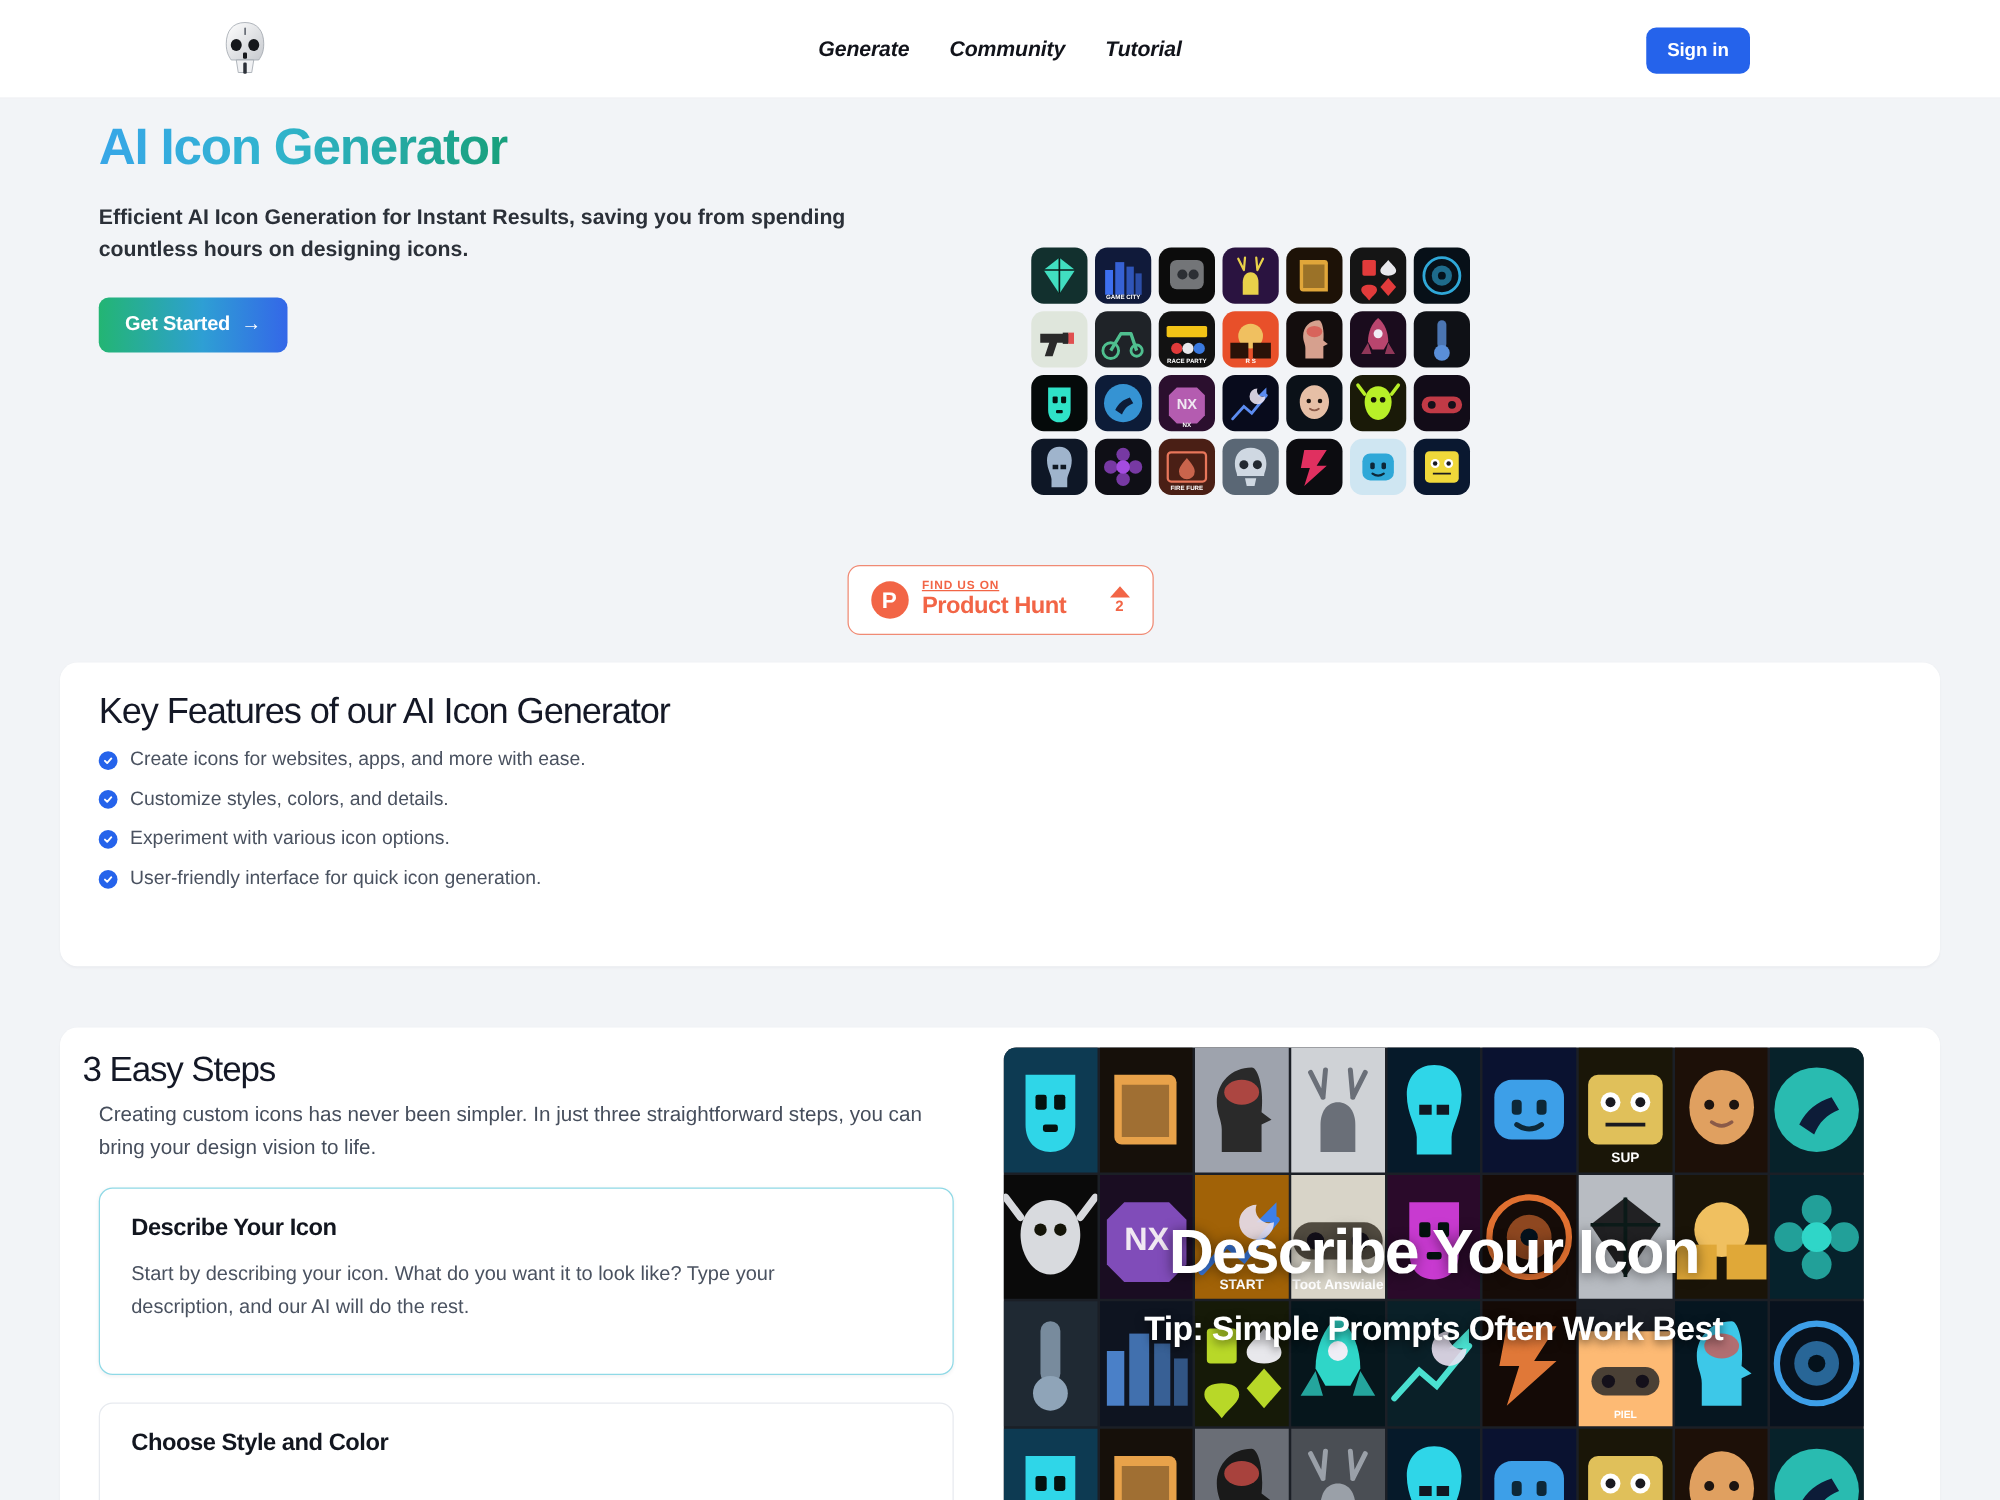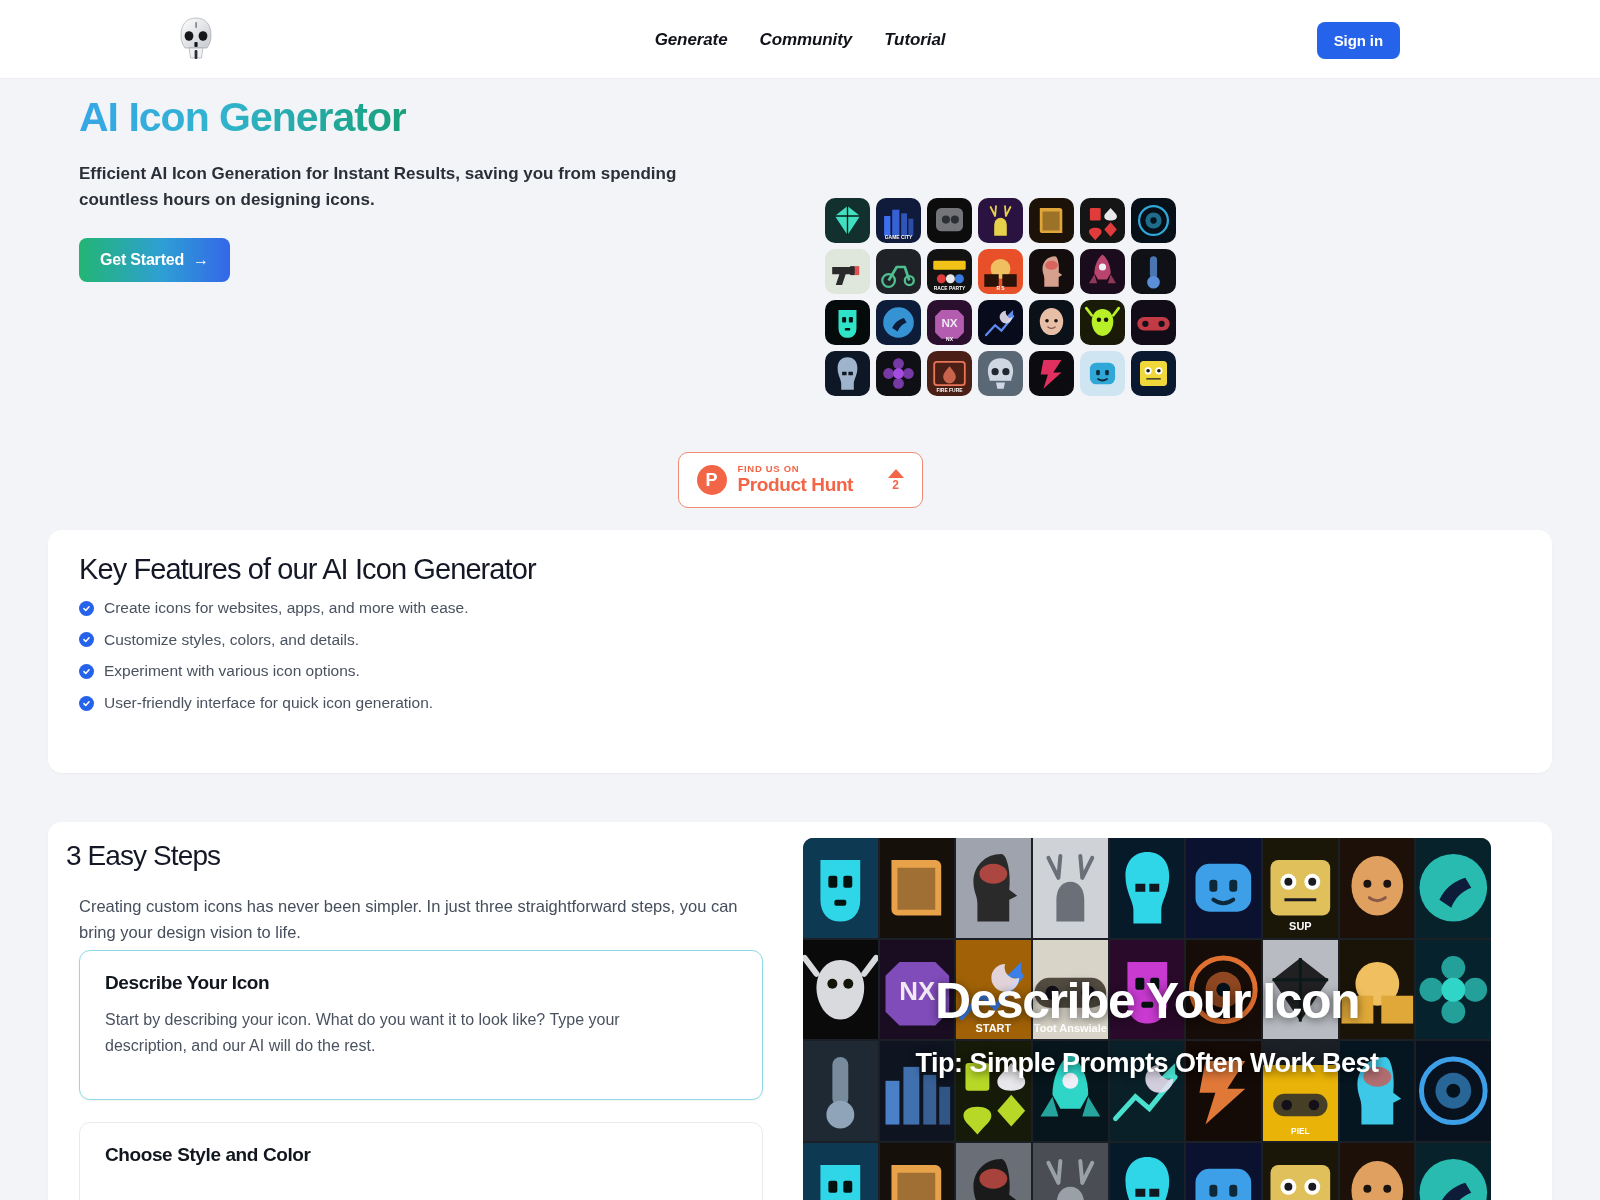--- a/index.html
+++ b/index.html
@@ -60,21 +60,21 @@
   
   .ph-wrap{position:absolute;left:0;right:0;top:452px;display:flex;justify-content:center;}
   .ph{
     display:flex;align-items:center;gap:11px;
     border:1.5px solid #f08a74;border-radius:10px;background:#fff;
     padding:11px 18px;min-width:245px;cursor:pointer;
   }
   .ph-logo{width:30px;height:30px;border-radius:50%;background:#f26546;display:flex;align-items:center;justify-content:center;flex:none;}
   .ph-logo span{color:#fff;font-weight:800;font-size:18px;line-height:1;}
   .ph-txt{flex:1;}
-  .ph-small{font-size:9.5px;font-weight:800;color:#f26546;letter-spacing:0.7px;line-height:1.1;}
+  .ph-small{font-size:9.5px;font-weight:800;color:#f26546;letter-spacing:0.7px;line-height:1.1;text-decoration:underline;}
   .ph-big{font-size:19px;font-weight:800;color:#f26546;letter-spacing:-0.4px;line-height:1.15;}
   .ph-vote{display:flex;flex-direction:column;align-items:center;gap:1px;margin-left:6px;}
   .ph-tri{width:0;height:0;border-left:8px solid transparent;border-right:8px solid transparent;border-bottom:9px solid #f26546;}
   .ph-count{font-size:12px;font-weight:700;color:#f26546;line-height:1;}
 
   
   .card{
     position:absolute;left:48px;width:1504px;background:#fff;border-radius:14px;
     box-shadow:0 1px 2px rgba(16,24,40,.04);
   }
@@ -83,21 +83,21 @@
   #card-features .sec-title{position:absolute;left:31px;top:23px;}
   .feat-list{position:absolute;left:31px;top:69px;display:flex;flex-direction:column;gap:13px;}
   .feat{display:flex;align-items:center;gap:10px;}
   .check{width:15px;height:15px;border-radius:50%;background:#2563eb;flex:none;display:flex;align-items:center;justify-content:center;}
   .check svg{width:9px;height:9px;display:block;}
   .feat-txt{font-size:15.5px;color:#4a5260;line-height:1.2;}
 
   
   #card-steps{top:822px;height:420px;overflow:hidden;}
   #card-steps .sec-title{position:absolute;left:18px;top:18px;font-size:28px;}
-  .steps-sub{position:absolute;left:31px;top:72px;width:690px;font-size:16.5px;line-height:1.55;color:#464e5c;}
+  .steps-sub{position:absolute;left:31px;top:58px;width:690px;font-size:16.5px;line-height:1.55;color:#464e5c;}
   .step{
     position:absolute;left:31px;width:684px;background:#fff;border-radius:11px;border:1px solid #e7eaef;
   }
   .step.active{border:1.5px solid #8fd9e6;box-shadow:0 1px 3px rgba(16,24,40,.05);}
   #step-1{top:128px;height:150px;}
   #step-2{top:300px;height:150px;}
   .step-h{position:absolute;left:25px;top:21px;font-size:19px;font-weight:700;letter-spacing:-0.4px;color:#12161f;}
   .step-p{position:absolute;left:25px;top:56px;width:600px;font-size:16px;line-height:1.6;color:#4a5260;}
 
   
@@ -603,21 +603,21 @@
             <path d="M18 78 38 56l14 12 26-32" stroke="#4ae0d0" stroke-width="5" fill="none" stroke-linecap="round"></path>
             <path d="M78 22v16h-16z" fill="#4ae0d0"></path>
             <path d="M62 24a14 14 0 1 0 14 14 11 11 0 0 1-14-14z" fill="#e8e0f0" opacity=".9"></path>
           </svg>
         </div>
         <div class="pv-cell" style="background: rgb(20, 10, 6);">
           <svg viewBox="0 0 100 100" preserveAspectRatio="xMidYMid slice" xmlns="http://www.w3.org/2000/svg">
             <path d="M32 20h40L54 48h18L32 84l10-32H26z" fill="#e07838"></path>
           </svg>
         </div>
-        <div class="pv-cell" style="background: #eab308; margin-top: 24px;">
+        <div class="pv-cell" style="background: #fdba74; margin-top: 24px;">
           <svg viewBox="0 0 100 100" preserveAspectRatio="xMidYMid slice" xmlns="http://www.w3.org/2000/svg">
             <rect x="14" y="38" width="72" height="30" rx="15" fill="#2a2a2a" opacity=".85"></rect>
             <circle cx="32" cy="53" r="7" fill="#14101a"></circle>
             <circle cx="68" cy="53" r="7" fill="#14101a"></circle>
             <text x="50" y="92" font-family="sans-serif" font-size="11" font-weight="700" fill="#ffffff" text-anchor="middle">PIEL</text>
           </svg>
         </div>
         <div class="pv-cell" style="background: rgb(6, 22, 32);">
           <svg viewBox="0 0 100 100" preserveAspectRatio="xMidYMid slice" xmlns="http://www.w3.org/2000/svg">
             <path d="M58 16c-16 0-28 12-28 28 0 10 4 14 4 22v18h32V62l8-4-8-6c2-16-2-36-8-36z" fill="#3dc8e8"></path>

